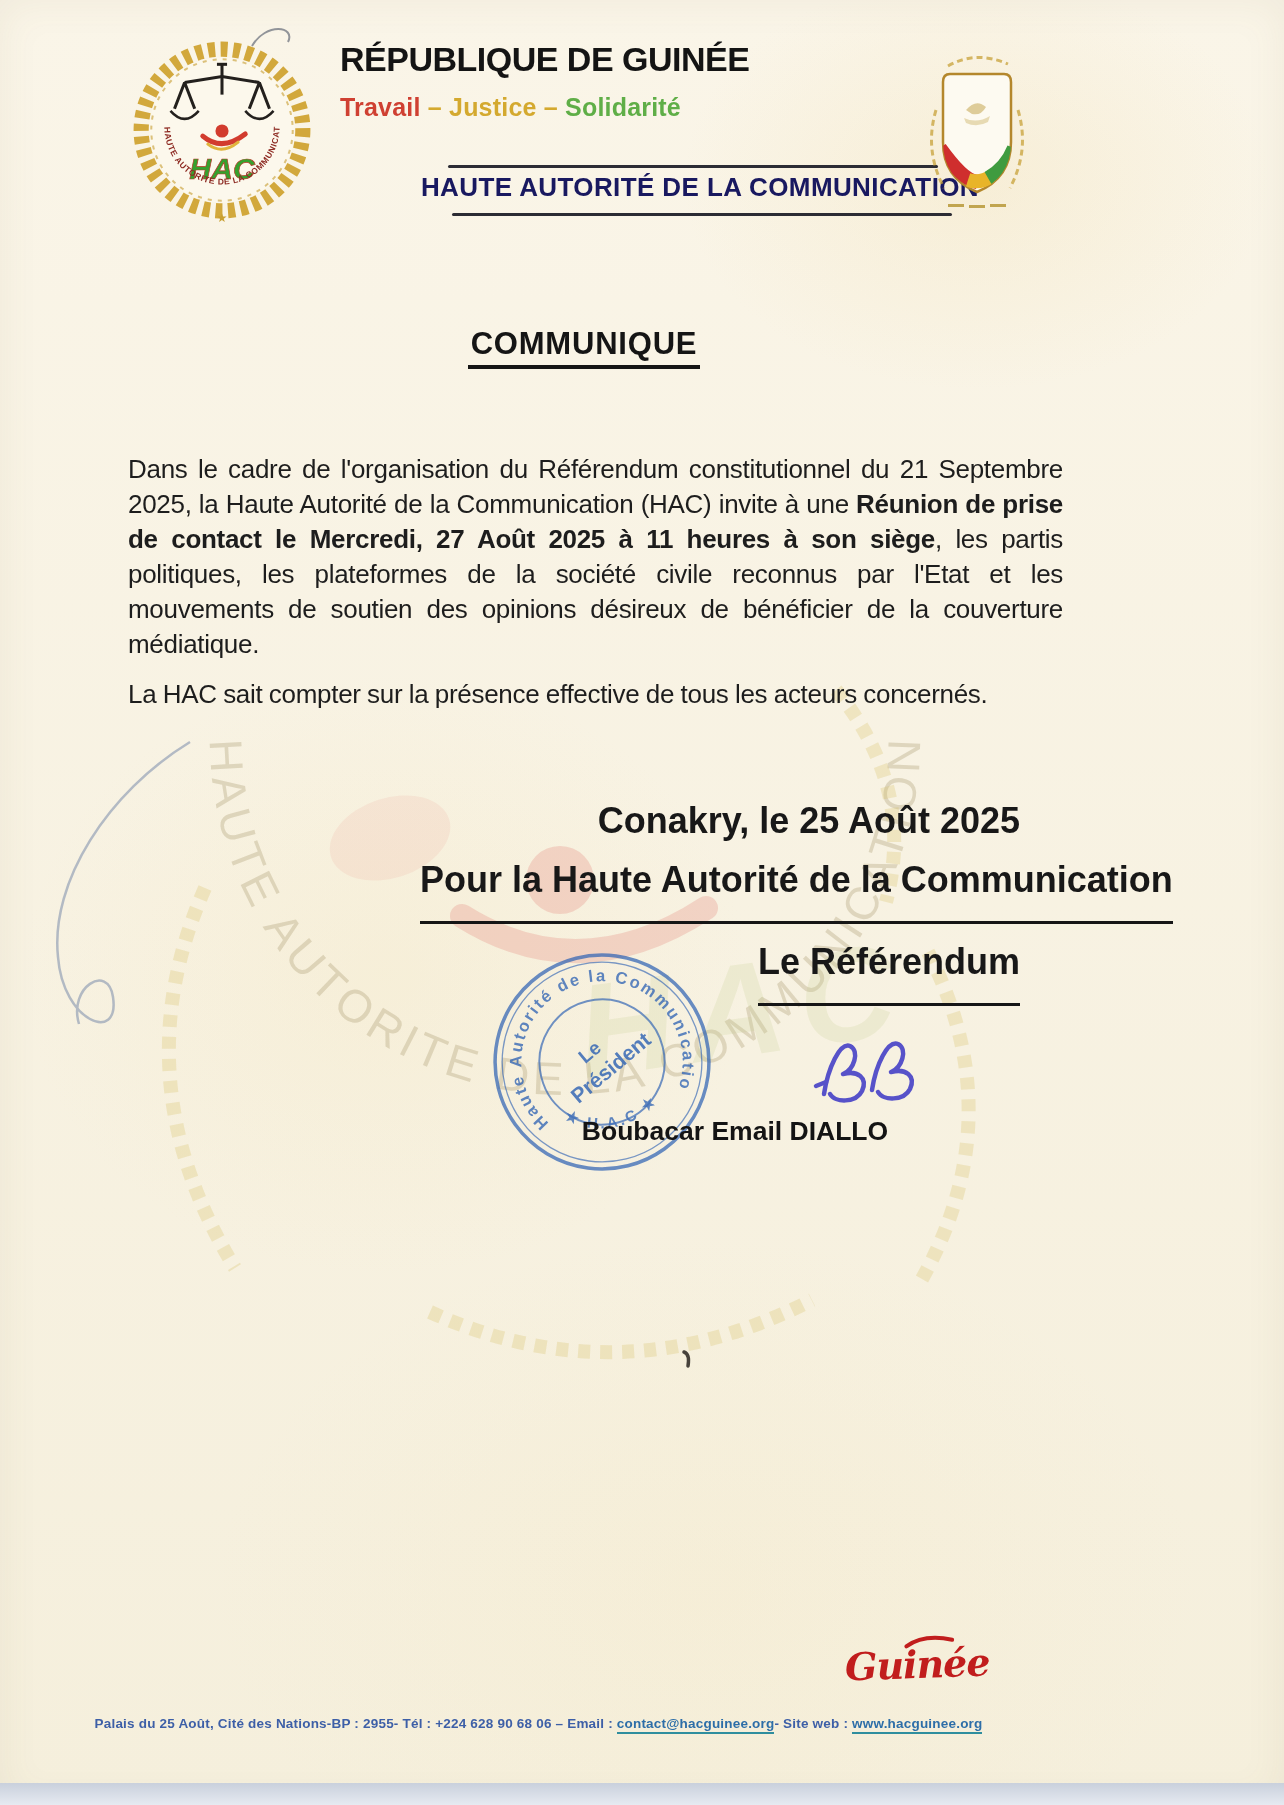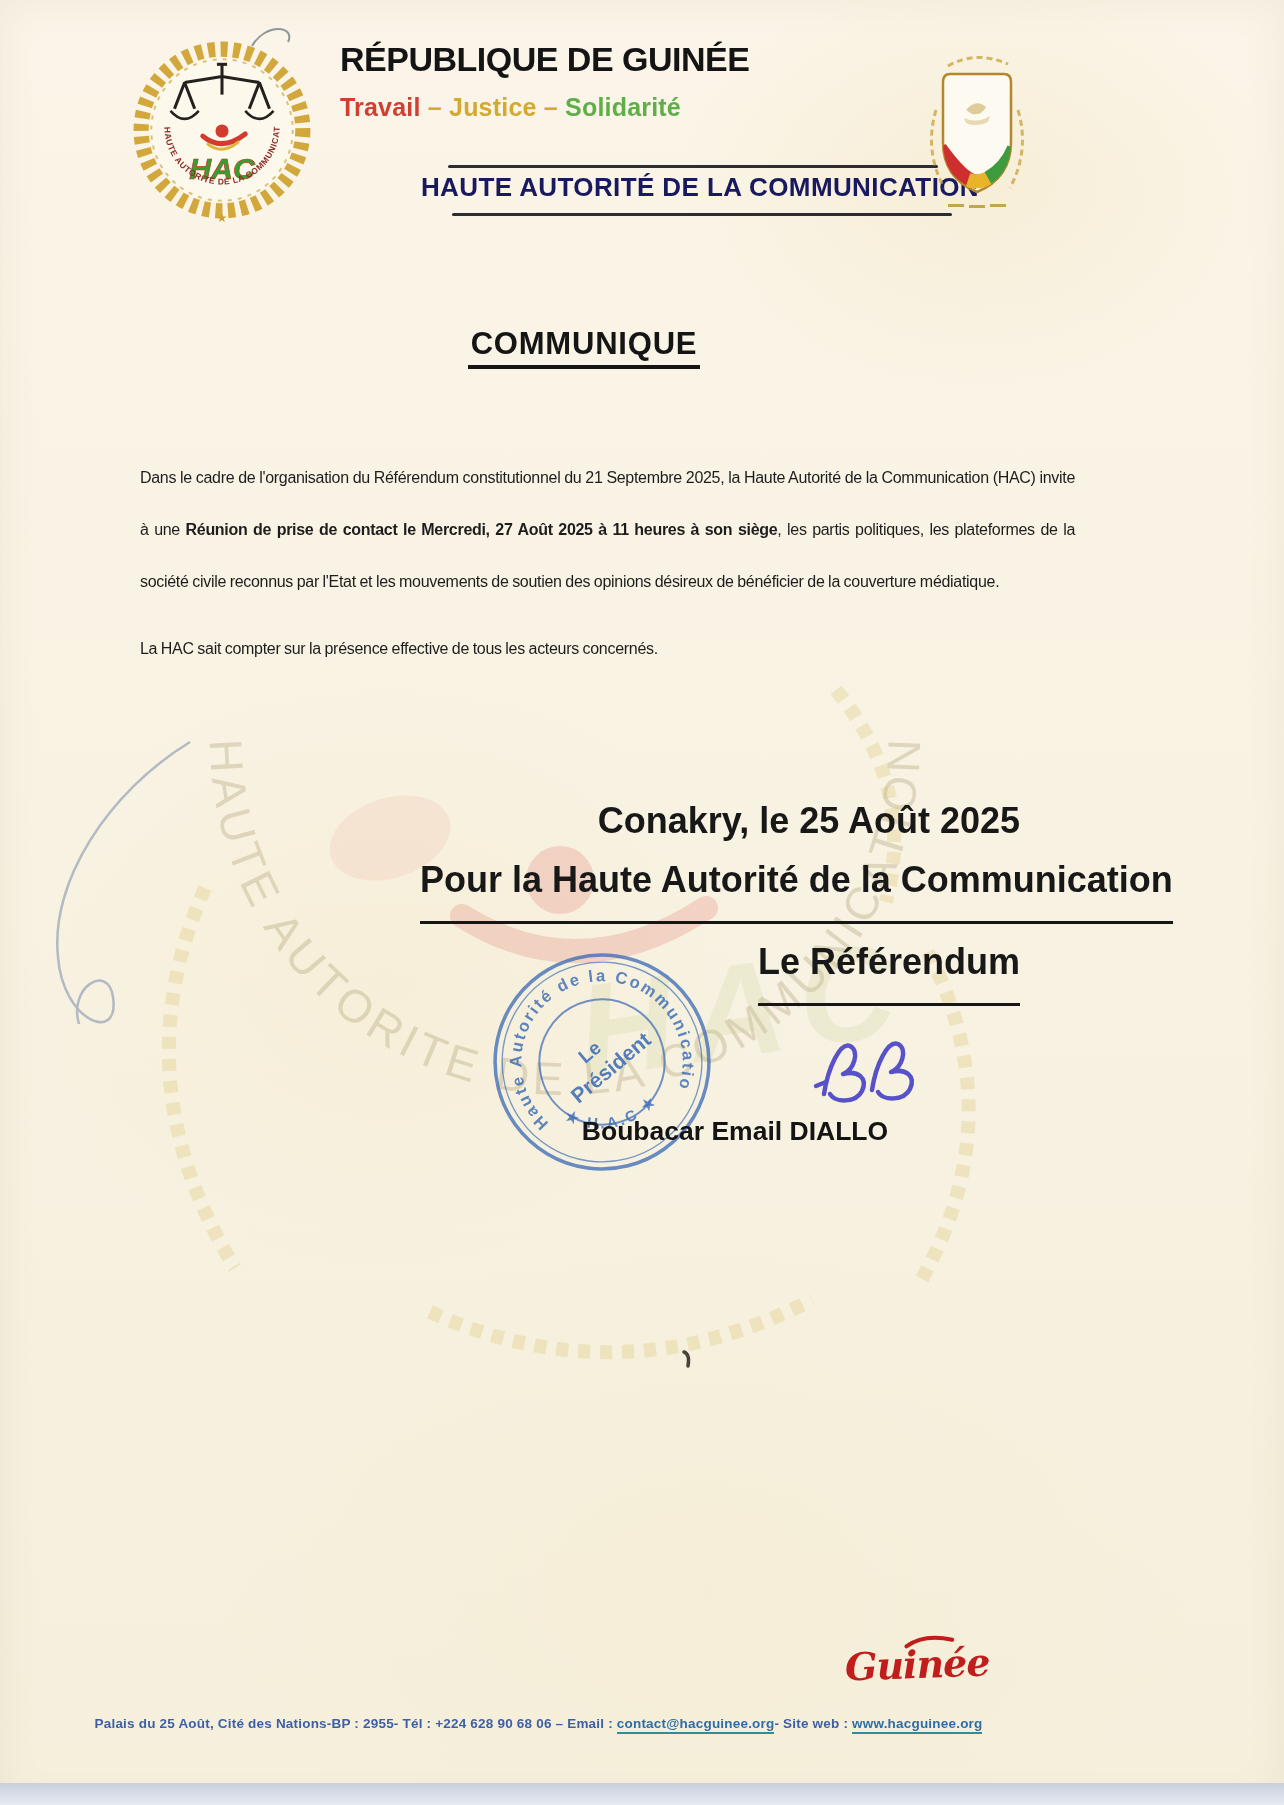--- a/index.html
+++ b/index.html
@@ -32,22 +32,22 @@
   .coat{position:absolute;left:918px;top:48px;width:118px;height:172px;}
   
   .doc-title{
     position:absolute;left:0;top:326px;width:1168px;text-align:center;
   }
   .doc-title span{
     display:inline-block;font-size:31px;font-weight:bold;letter-spacing:.8px;color:#151515;
     border-bottom:4px solid #151515;padding:0 3px 3px;
   }
   .body-text{
-    position:absolute;left:140px;top:452px;width:935px;z-index:3;
-    font-size:16px;line-height:52px;letter-spacing:-.3px;word-spacing:-.5px;
+    position:absolute;left:128px;top:452px;width:935px;z-index:3;
+    font-size:26px;line-height:35px;letter-spacing:-.3px;word-spacing:-.5px;
     text-align:justify;color:#1d1d1d;
   }
   .body-text p{margin:0 0 15px 0;}
   .body-text b{font-weight:700;}
   
   .sig-block{position:absolute;left:420px;top:800px;width:600px;text-align:center;z-index:3;}
   .sig-line{font-size:36px;font-weight:bold;color:#181818;margin-bottom:17px;white-space:nowrap;text-align:right;}
   .uline{display:inline-block;border-bottom:3px solid #161616;padding-bottom:20px;}
   .stamp{position:absolute;left:486px;top:946px;width:232px;height:232px;transform:rotate(-14deg);opacity:.9;z-index:4;}
   .signature-ink{position:absolute;left:810px;top:1026px;width:150px;height:95px;z-index:5;}

